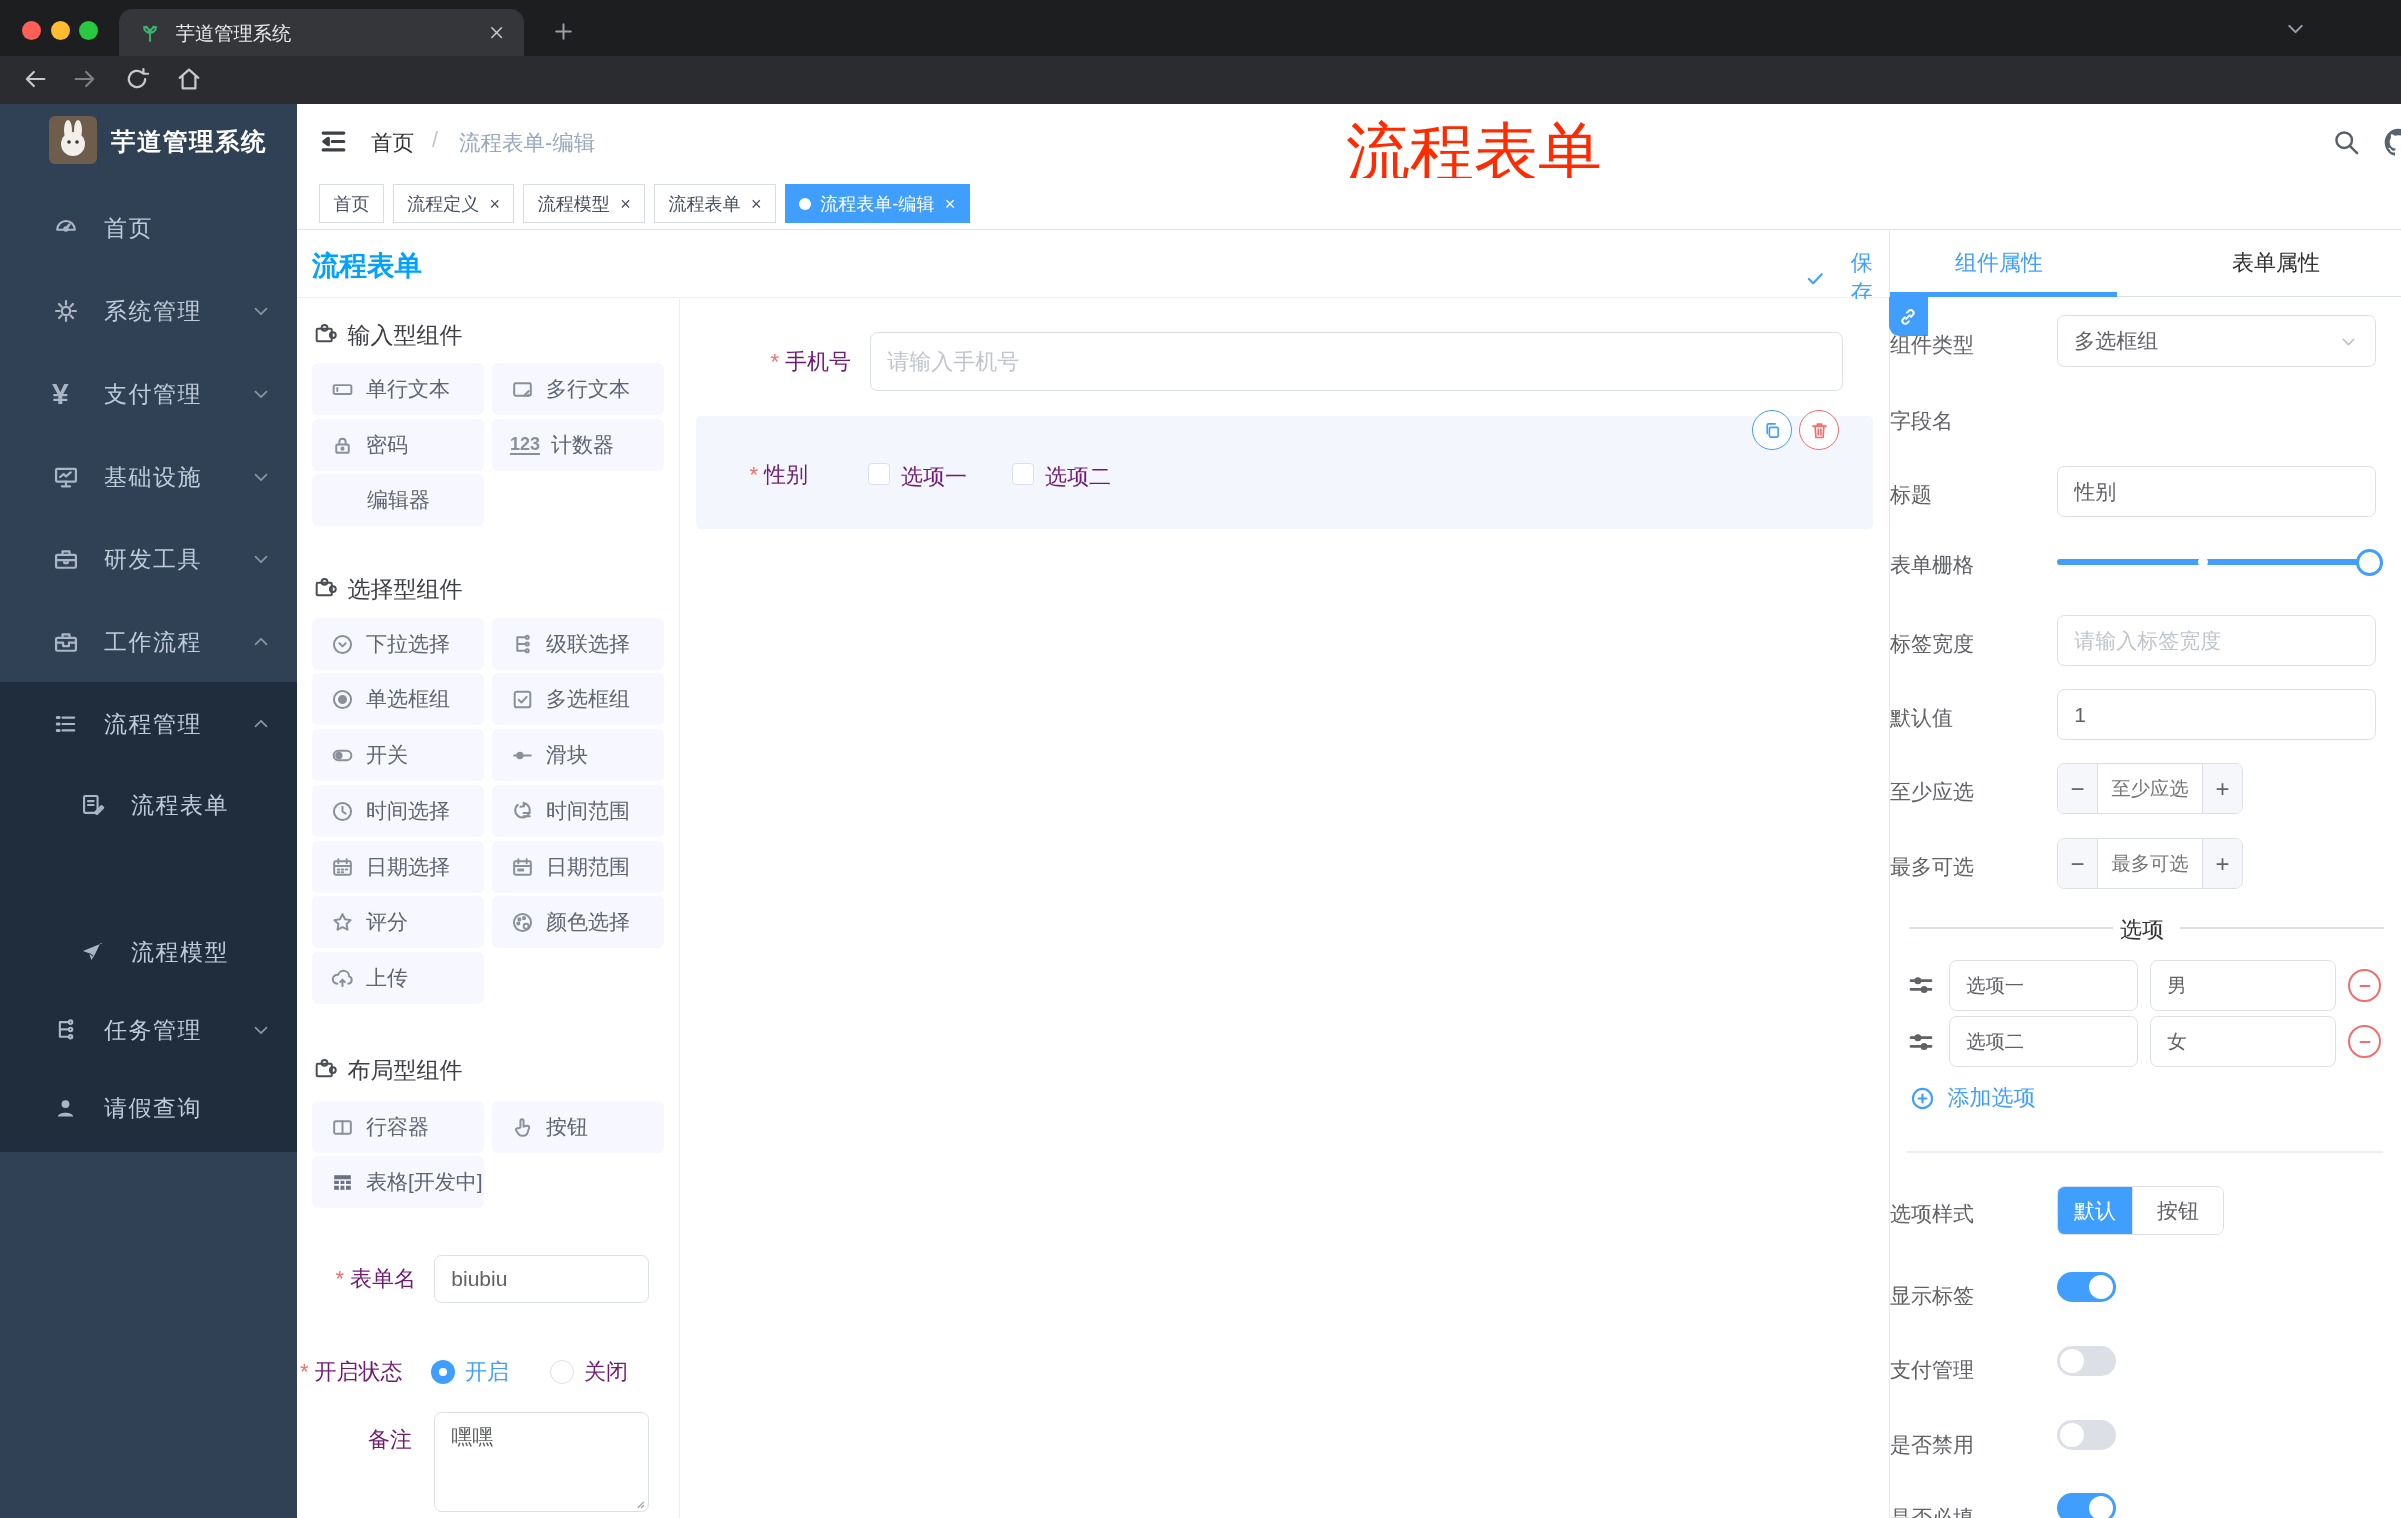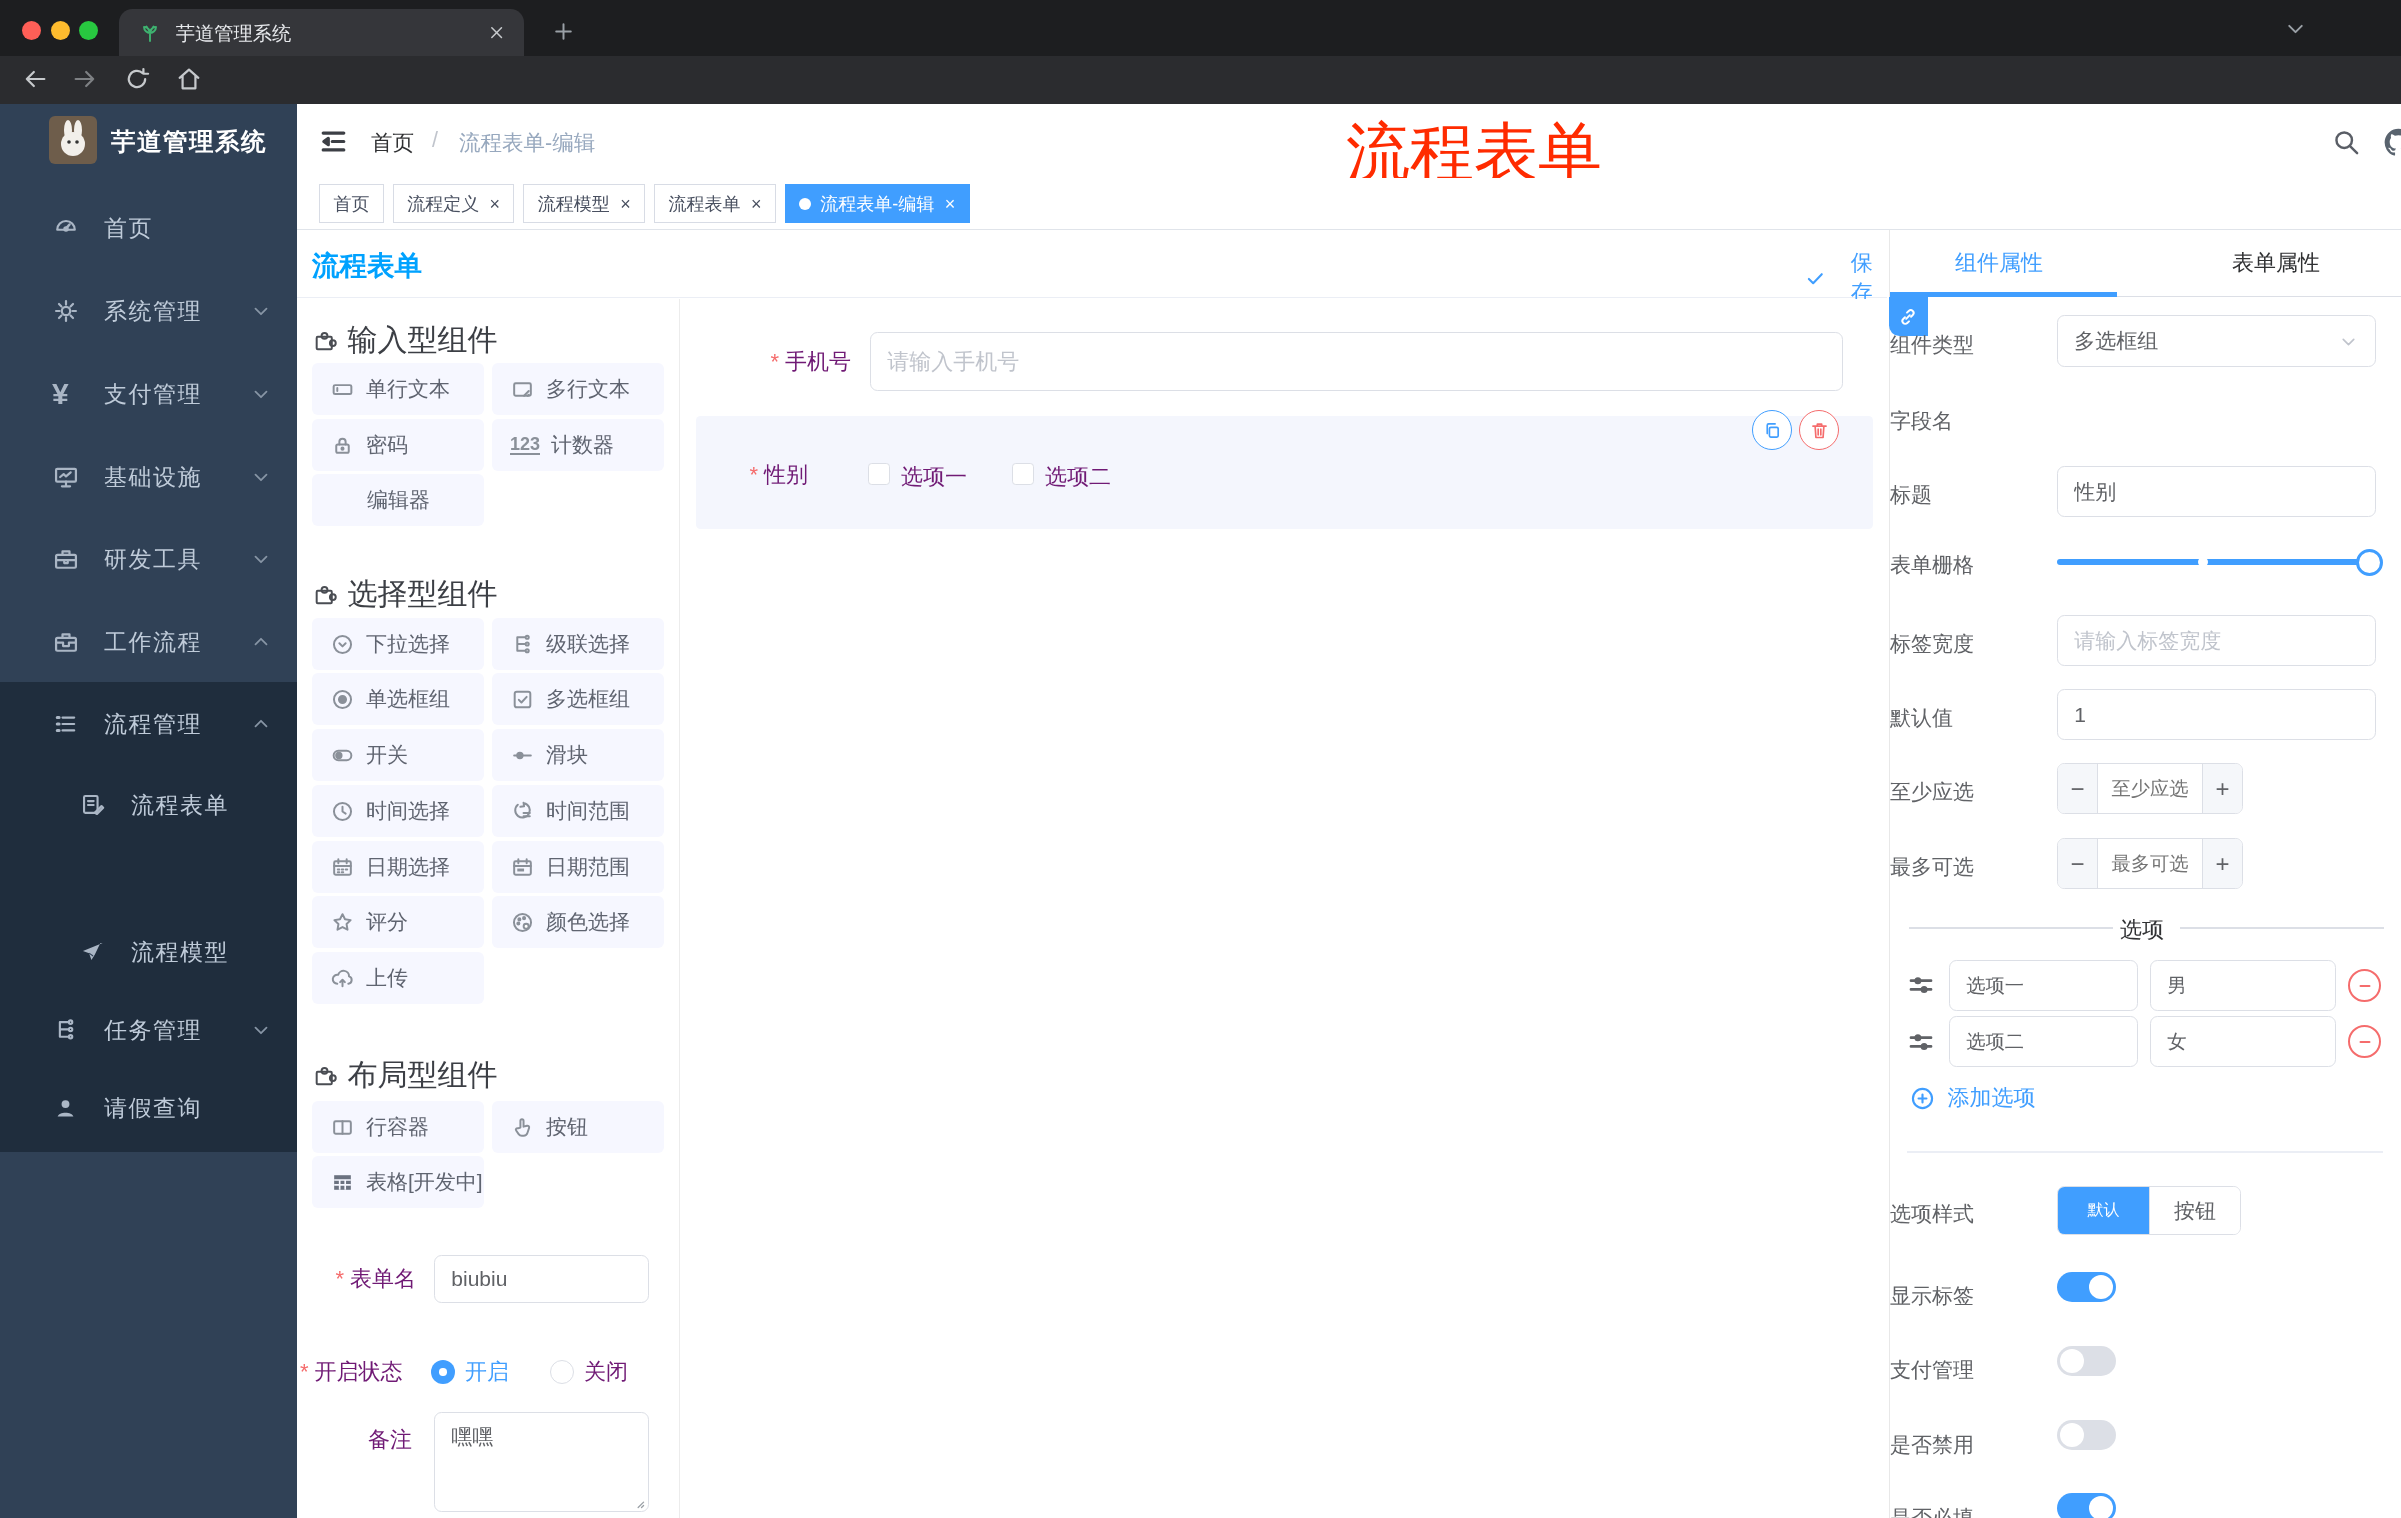--- a/index.html
+++ b/index.html
@@ -27,21 +27,21 @@
   #navbar{left:297px;top:104px;width:2104px;height:74px;background:#fff}
   #tagsbar{left:297px;top:178px;width:2104px;height:52px;background:#fff;border-bottom:1.5px solid #e0e4ea;box-sizing:border-box}
   .tag{height:39px;display:inline-flex;align-items:center;padding:0 13.4px;border:1.5px solid #d8dce5;background:#fff;
        color:#495060;font-size:18px;margin-right:9px;box-sizing:border-box}
   .tag .dot{width:12px;height:12px;border-radius:50%;background:#fff;margin-right:9px}
   .tag.active{background:#409eff;border-color:#409eff;color:#fff}
   .tag .x{margin-left:10.4px;font-size:18px;line-height:1}
   
   #board-header{left:297px;top:230px;width:1590px;height:68px;background:#fff;border-bottom:1.5px solid #ebeef5;box-sizing:border-box}
   #palette{left:297px;top:299px;width:383px;height:1220px;background:#fff;border-right:1.5px solid #ececec;box-sizing:border-box}
-  .psec{position:absolute;display:flex;align-items:center;gap:10.4px;font-size:30px;color:#3c3f45}
+  .psec{position:absolute;display:flex;align-items:flex-start;gap:10.4px;font-size:23px;color:#3c3f45}
   .pi{position:absolute;width:172px;height:52px;background:#f6f7ff;border-radius:6px;display:flex;align-items:center;
       padding-left:18px;gap:11px;color:#5f6470;font-size:21px;box-sizing:border-box}
   #canvas{left:681px;top:299px;width:1207px;height:1220px;background:#fff}
   .el-input{border:1.5px solid #dcdfe6;border-radius:7.4px;background:#fff;color:#606266;font-size:21px;
             padding:0 16.3px;box-sizing:border-box;outline:none;font-family:inherit}
   .el-input::placeholder{color:#c0c4cc}
   .lab{color:#701a75;font-size:22px}
   .req{color:#f56c6c;margin-right:6px;font-size:22px}
   .ckb{width:22px;height:22px;border:1.5px solid #dcdfe6;border-radius:3.7px;background:#fff;box-sizing:border-box}
   
@@ -630,21 +630,21 @@
         <circle cx="12" cy="12" r="8.5"></circle>
         <path d="M12 8.5v7M8.5 12h7"></path>
       </svg>
     <span class="blue" style="font-size:22px">添加选项</span>
   </div>
 
   <div class="abs" style="left:17px;top:921px;width:476px;height:1.5px;background:#ebeef5"></div>
 
   <span class="plab" style="top:970px">选项样式</span>
   <div class="abs flex" style="left:167px;top:956px;height:49px;border:1.5px solid #dcdfe6;border-radius:7.4px;overflow:hidden;box-sizing:border-box">
-    <span class="flex" style="width:91px;height:100%;background:#409eff;color:#fff;justify-content:center;font-size:16px">默认</span>
+    <span class="flex" style="width:74px;height:100%;background:#409eff;color:#fff;justify-content:center;font-size:21px">默认</span>
     <span class="flex" style="width:91px;height:100%;background:#fff;color:#606266;justify-content:center;font-size:21px;border-left:1.5px solid #dcdfe6;box-sizing:border-box">按钮</span>
   </div>
 
   <span class="plab" style="top:1052px">显示标签</span>
   <span class="sw on" style="left:167px;top:1042px">
       <span class="knob"></span>
     </span>
 
   <span class="plab" style="top:1126px">支付管理</span>
   <span class="sw off" style="left:167px;top:1116px">

